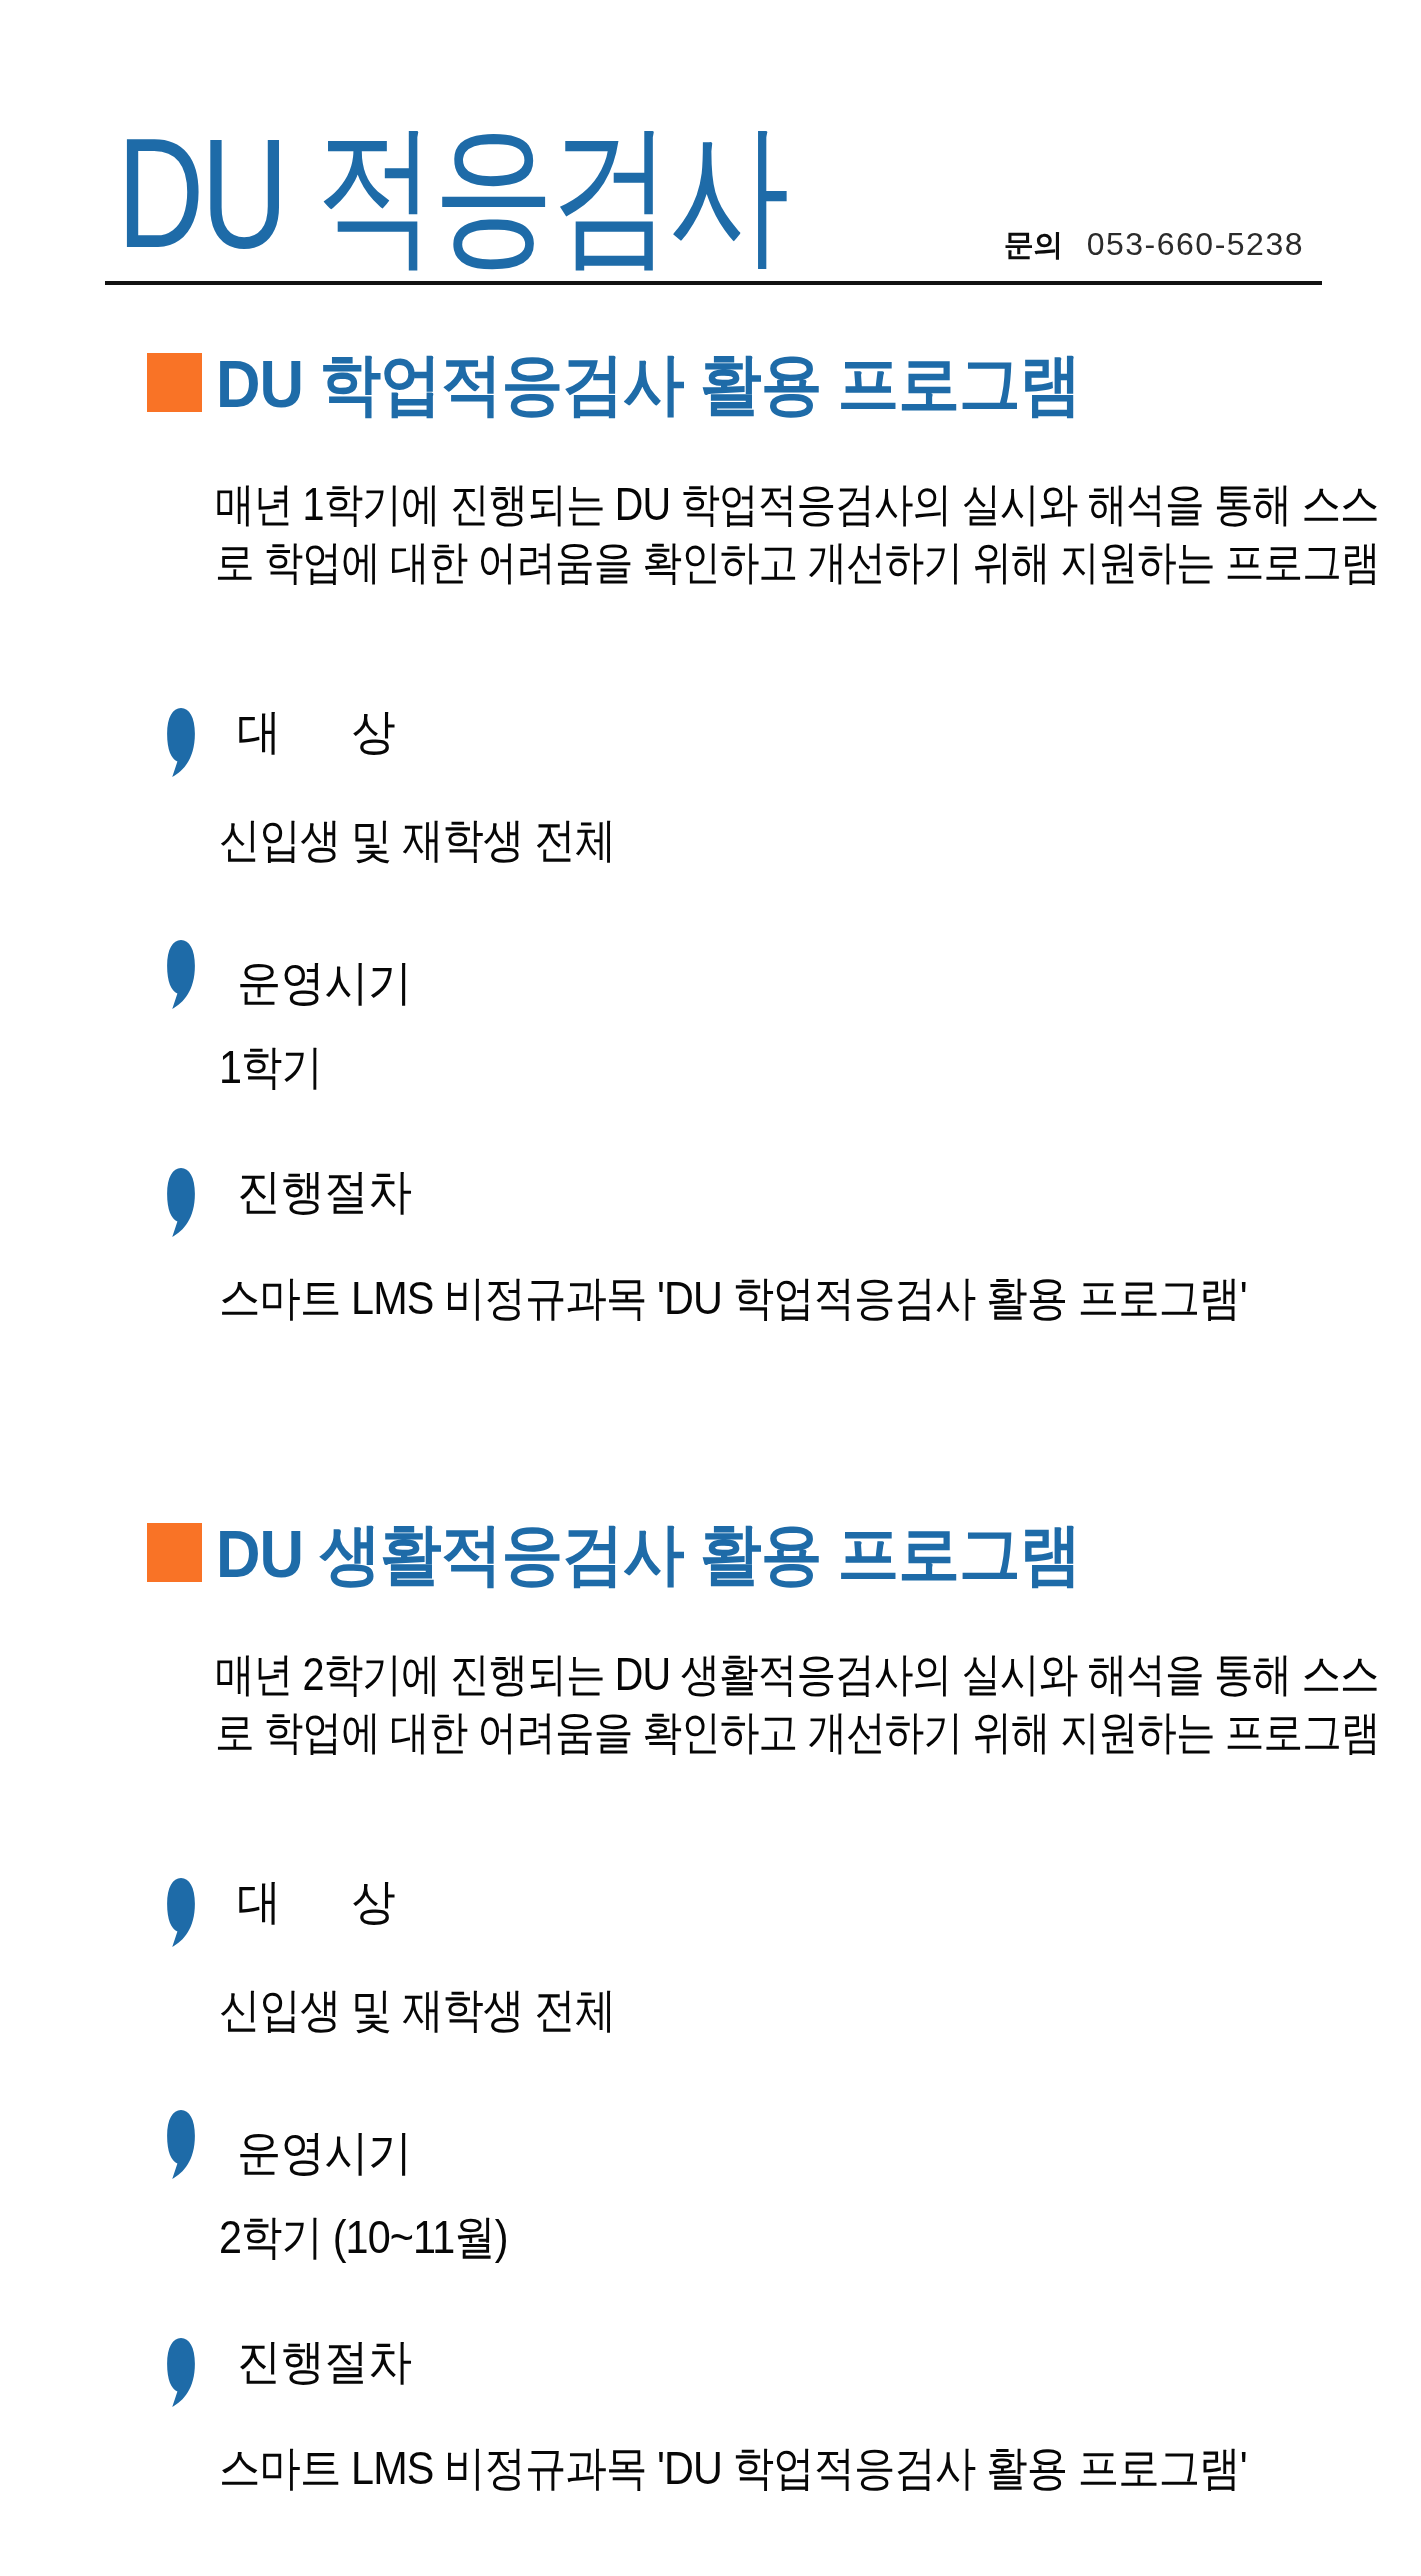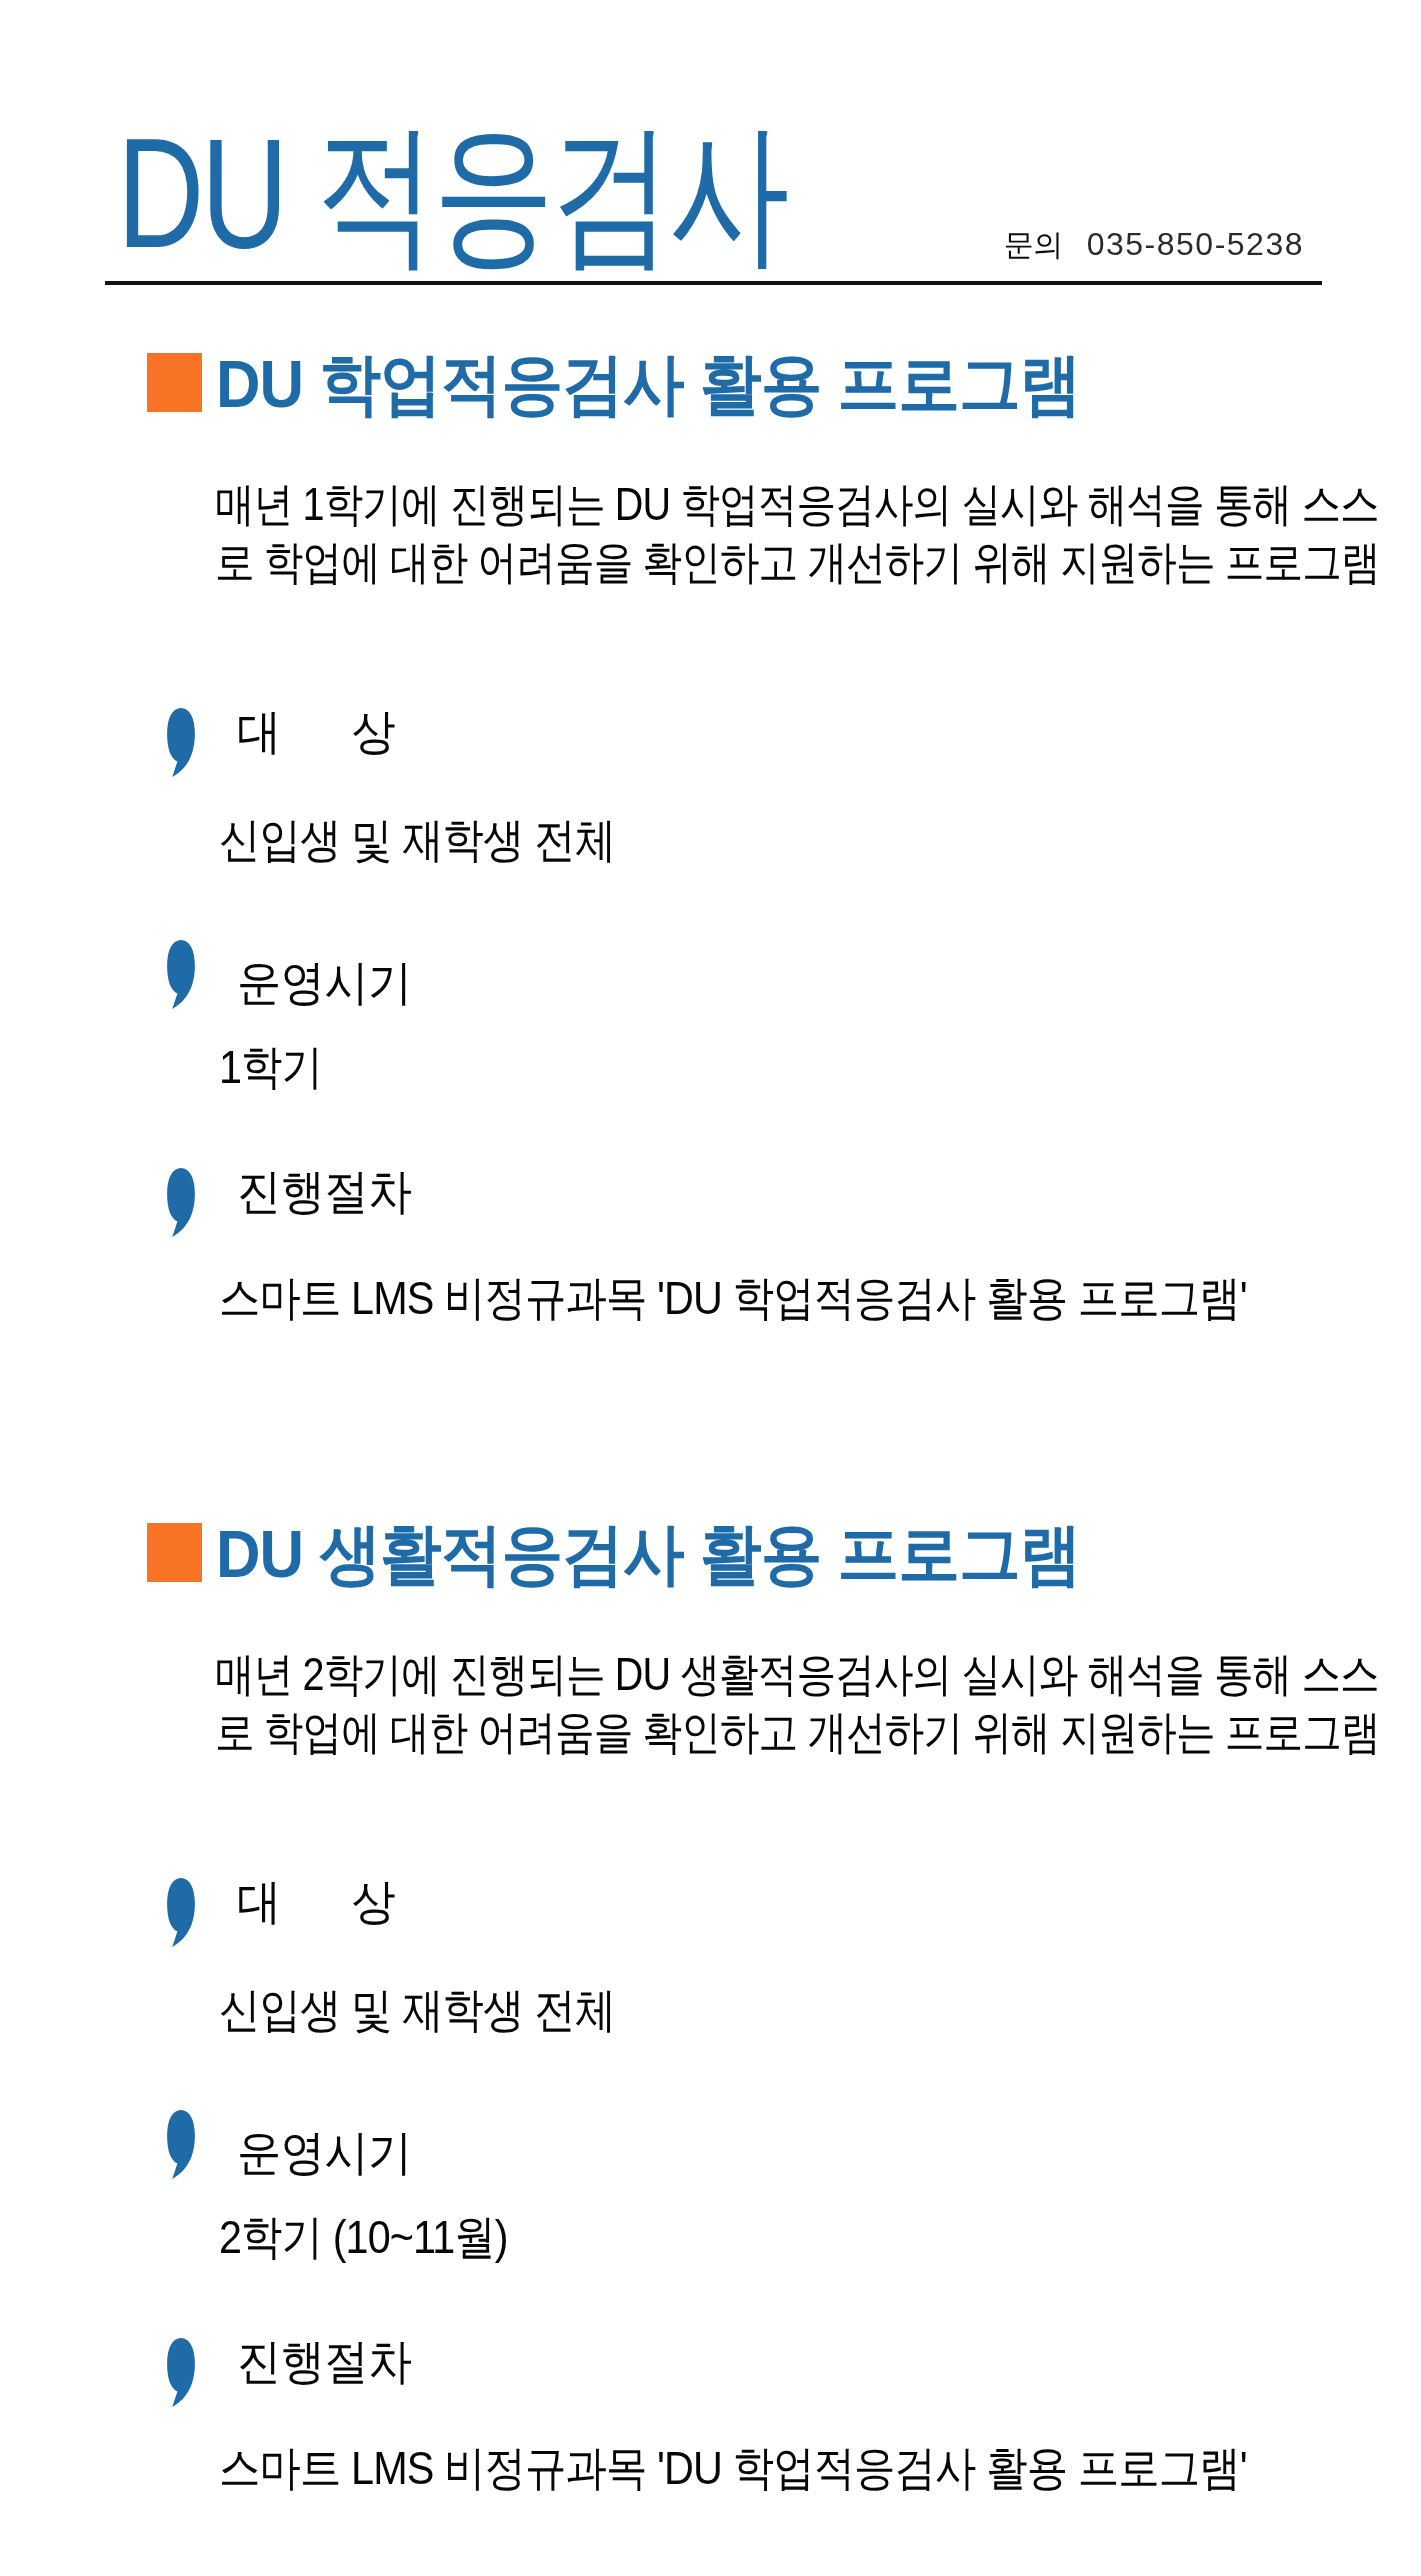--- a/index.html
+++ b/index.html
@@ -18,21 +18,21 @@
     font-size:155px;line-height:1;font-weight:400;
     color:var(--accent-blue);
     letter-spacing:-4.1px;
     transform:scaleX(0.78);transform-origin:left top;
     white-space:nowrap;
   }
   .contact{
     position:absolute;right:117px;top:225px;
     display:flex;align-items:baseline;gap:24px;white-space:nowrap;
   }
-  .contact .c-label{font-size:30px;font-weight:normal;color:#0d0d0d;letter-spacing:-0.5px;}
+  .contact .c-label{font-size:30px;font-weight:bold;color:#0d0d0d;letter-spacing:-0.5px;}
   .contact .c-phone{font-size:32px;font-weight:400;color:#2b2b2b;letter-spacing:1.5px;}
   .rule{
     position:absolute;background:#121212;
   }
   .rule.header-rule{left:105px;top:281px;width:1217px;height:4.1px;}
 
   
   .section{position:absolute;left:0;width:1421px;height:1010px;}
   .section.s1{top:349px;}
   .section.s2{top:1519px;padding-left:48px;}
@@ -75,21 +75,21 @@
   .t-l2{top:815px;} .t-v2{top:922px;}
 </style>
 </head>
 <body>
 
 <div class="page">
 
   <div class="logo">DU 적응검사</div>
   <div class="contact">
     <span class="c-label">문의</span>
-    <span class="c-phone">035-850-5238</span>
+    <span class="c-phone">053-660-5238</span>
   </div>
   <div class="rule header-rule"></div>
 
   <div class="section s1">
     <div class="sq-marker"></div>
     <div class="sec-heading">DU 학업적응검사 활용 프로그램</div>
     <div class="sec-desc">
       <div>매년 1학기에 진행되는 DU 학업적응검사의 실시와 해석을 통해 스스</div>
       <div>로 학업에 대한 어려움을 확인하고 개선하기 위해 지원하는 프로그램</div>
     </div>

